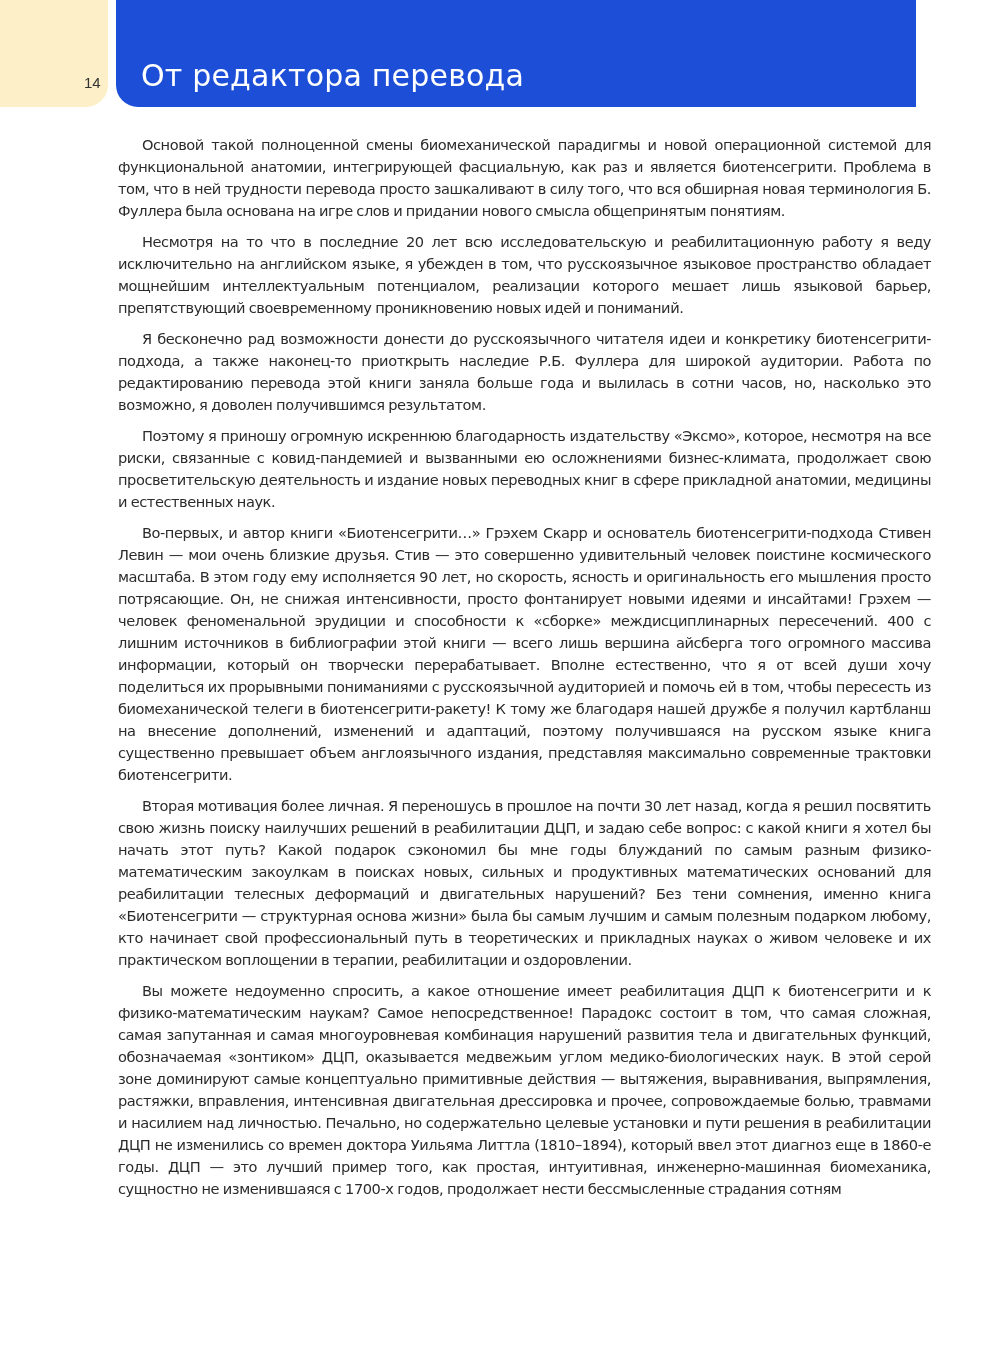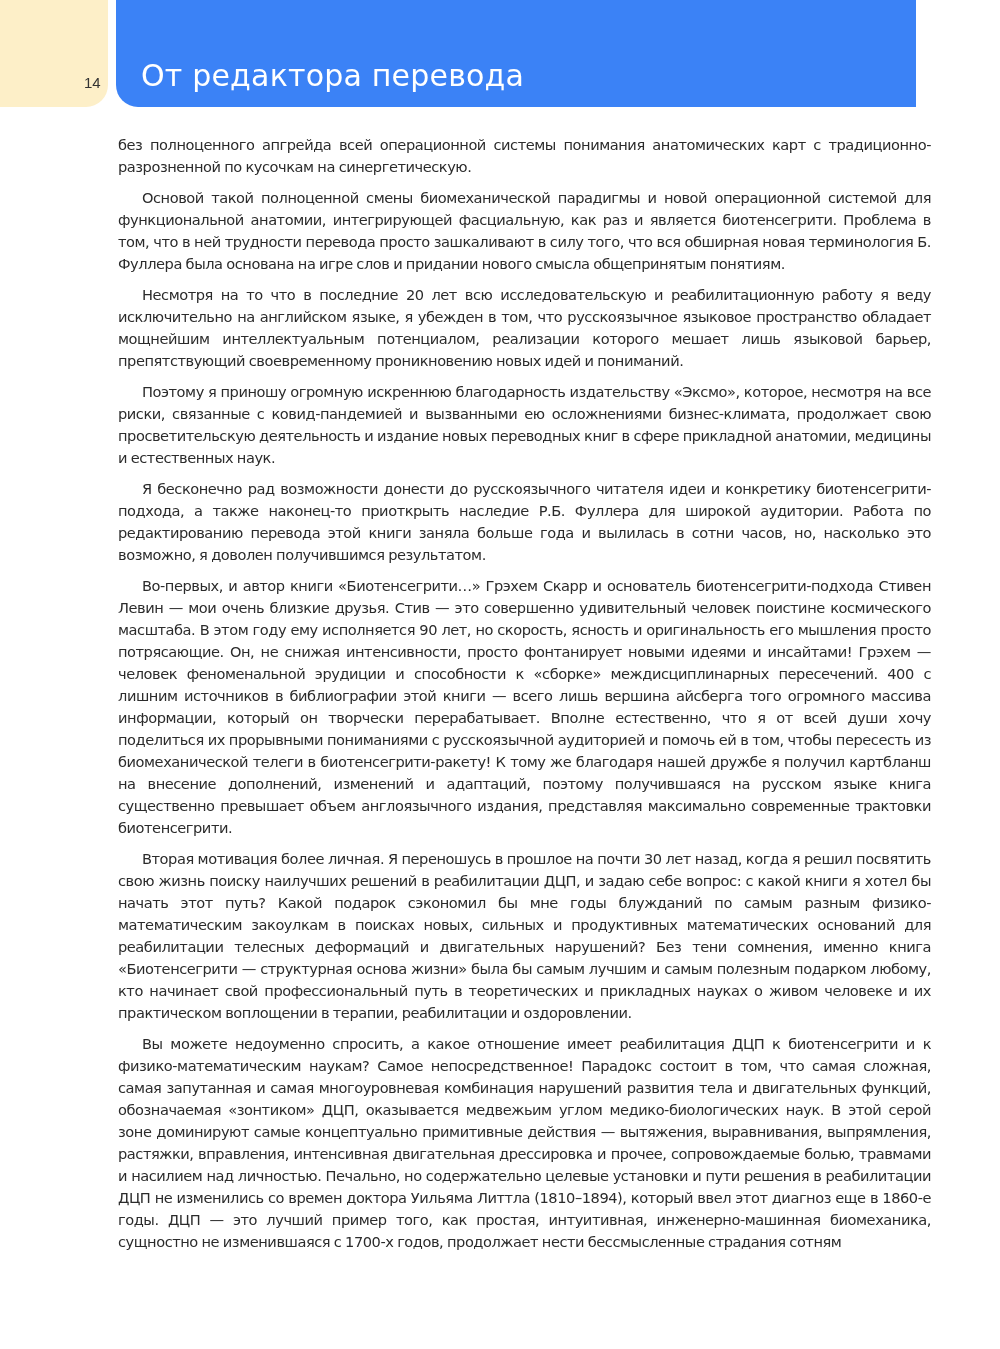--- a/index.html
+++ b/index.html
@@ -38,21 +38,21 @@
       font-family: "Liberation Sans", sans-serif;
       font-size: 15px;
       color: #333333;
     }
     .title-bar {
       position: absolute;
       left: 116px;
       top: 0;
       width: 800px;
       height: 107px;
-      background: #3b82f6;
+      background: #1d4ed8;
       border-bottom-left-radius: 22px;
     }
     .page-title {
       position: absolute;
       left: 25px;
       top: 58px;
       margin: 0;
       font-family: "DejaVu Sans", sans-serif;
       font-weight: normal;
       font-size: 30px;
@@ -87,21 +87,20 @@
 <header class="header">
   <div class="page-tab">
     <span class="page-number">14</span>
   </div>
   <div class="title-bar">
     <h1 class="page-title">От редактора перевода</h1>
   </div>
 </header>
 
 <main class="body-text">
-  <p class="continued">без полноценного апгрейда всей операционной системы понимания анатомических карт с традиционно-разрозненной по кусочкам на синергетическую.</p>
   <p>Основой такой полноценной смены биомеханической парадигмы и новой операционной системой для функциональной анатомии, интегрирующей фасциальную, как раз и является биотенсегрити. Проблема в том, что в ней трудности перевода просто зашкаливают в силу того, что вся обширная новая терминология Б. Фуллера была основана на игре слов и придании нового смысла общепринятым понятиям.</p>
   <p>Несмотря на то что в последние 20 лет всю исследовательскую и реабилитационную работу я веду исключительно на английском языке, я убежден в том, что русскоязычное языковое пространство обладает мощнейшим интеллектуальным потенциалом, реализации которого мешает лишь языковой барьер, препятствующий своевременному проникновению новых идей и пониманий.</p>
+  <p>Я бесконечно рад возможности донести до русскоязычного читателя идеи и конкретику биотенсегрити-подхода, а также наконец-то приоткрыть наследие Р.Б. Фуллера для широкой аудитории. Работа по редактированию перевода этой книги заняла больше года и вылилась в сотни часов, но, насколько это возможно, я доволен получившимся результатом.</p>
   <p>Поэтому я приношу огромную искреннюю благодарность издательству «Эксмо», которое, несмотря на все риски, связанные с ковид-пандемией и вызванными ею осложнениями бизнес-климата, продолжает свою просветительскую деятельность и издание новых переводных книг в сфере прикладной анатомии, медицины и естественных наук.</p>
-  <p>Я бесконечно рад возможности донести до русскоязычного читателя идеи и конкретику биотенсегрити-подхода, а также наконец-то приоткрыть наследие Р.Б. Фуллера для широкой аудитории. Работа по редактированию перевода этой книги заняла больше года и вылилась в сотни часов, но, насколько это возможно, я доволен получившимся результатом.</p>
   <p>Во-первых, и автор книги «Биотенсегрити…» Грэхем Скарр и основатель биотенсегрити-подхода Стивен Левин — мои очень близкие друзья. Стив — это совершенно удивительный человек поистине космического масштаба. В этом году ему исполняется 90 лет, но скорость, ясность и оригинальность его мышления просто потрясающие. Он, не снижая интенсивности, просто фонтанирует новыми идеями и инсайтами! Грэхем — человек феноменальной эрудиции и способности к «сборке» междисциплинарных пересечений. 400 с лишним источников в библиографии этой книги — всего лишь вершина айсберга того огромного массива информации, который он творчески перерабатывает. Вполне естественно, что я от всей души хочу поделиться их прорывными пониманиями с русскоязычной аудиторией и помочь ей в том, чтобы пересесть из биомеханической телеги в биотенсегрити-ракету! К тому же благодаря нашей дружбе я получил картбланш на внесение дополнений, изменений и адаптаций, поэтому получившаяся на русском языке книга существенно превышает объем англоязычного издания, представляя максимально современные трактовки биотенсегрити.</p>
   <p>Вторая мотивация более личная. Я переношусь в прошлое на почти 30 лет назад, когда я решил посвятить свою жизнь поиску наилучших решений в реабилитации ДЦП, и задаю себе вопрос: с какой книги я хотел бы начать этот путь? Какой подарок сэкономил бы мне годы блужданий по самым разным физико-математическим закоулкам в поисках новых, сильных и продуктивных математических оснований для реабилитации телесных деформаций и двигательных нарушений? Без тени сомнения, именно книга «Биотенсегрити — структурная основа жизни» была бы самым лучшим и самым полезным подарком любому, кто начинает свой профессиональный путь в теоретических и прикладных науках о живом человеке и их практическом воплощении в терапии, реабилитации и оздоровлении.</p>
   <p>Вы можете недоуменно спросить, а какое отношение имеет реабилитация ДЦП к биотенсегрити и к физико-математическим наукам? Самое непосредственное! Парадокс состоит в том, что самая сложная, самая запутанная и самая многоуровневая комбинация нарушений развития тела и двигательных функций, обозначаемая «зонтиком» ДЦП, оказывается медвежьим углом медико-биологических наук. В этой серой зоне доминируют самые концептуально примитивные действия — вытяжения, выравнивания, выпрямления, растяжки, вправления, интенсивная двигательная дрессировка и прочее, сопровождаемые болью, травмами и насилием над личностью. Печально, но содержательно целевые установки и пути решения в реабилитации ДЦП не изменились со времен доктора Уильяма Литтла (1810–1894), который ввел этот диагноз еще в 1860-е годы. ДЦП — это лучший пример того, как простая, интуитивная, инженерно-машинная биомеханика, сущностно не изменившаяся с 1700-х годов, продолжает нести бессмысленные страдания сотням</p>
 </main>
 
 </body></html>

